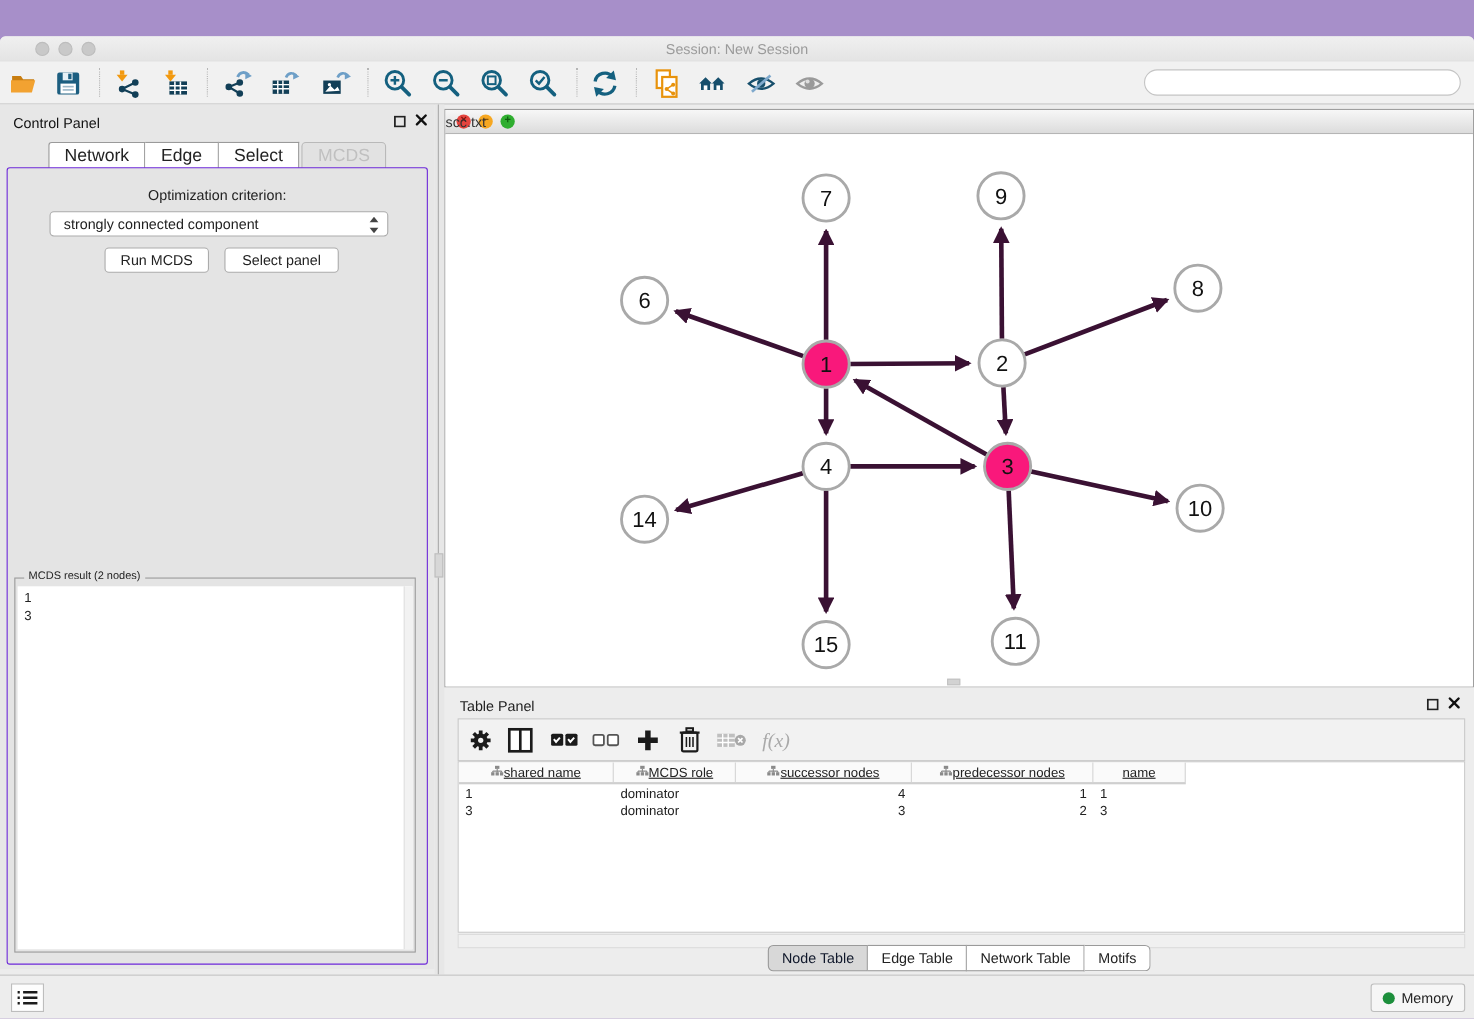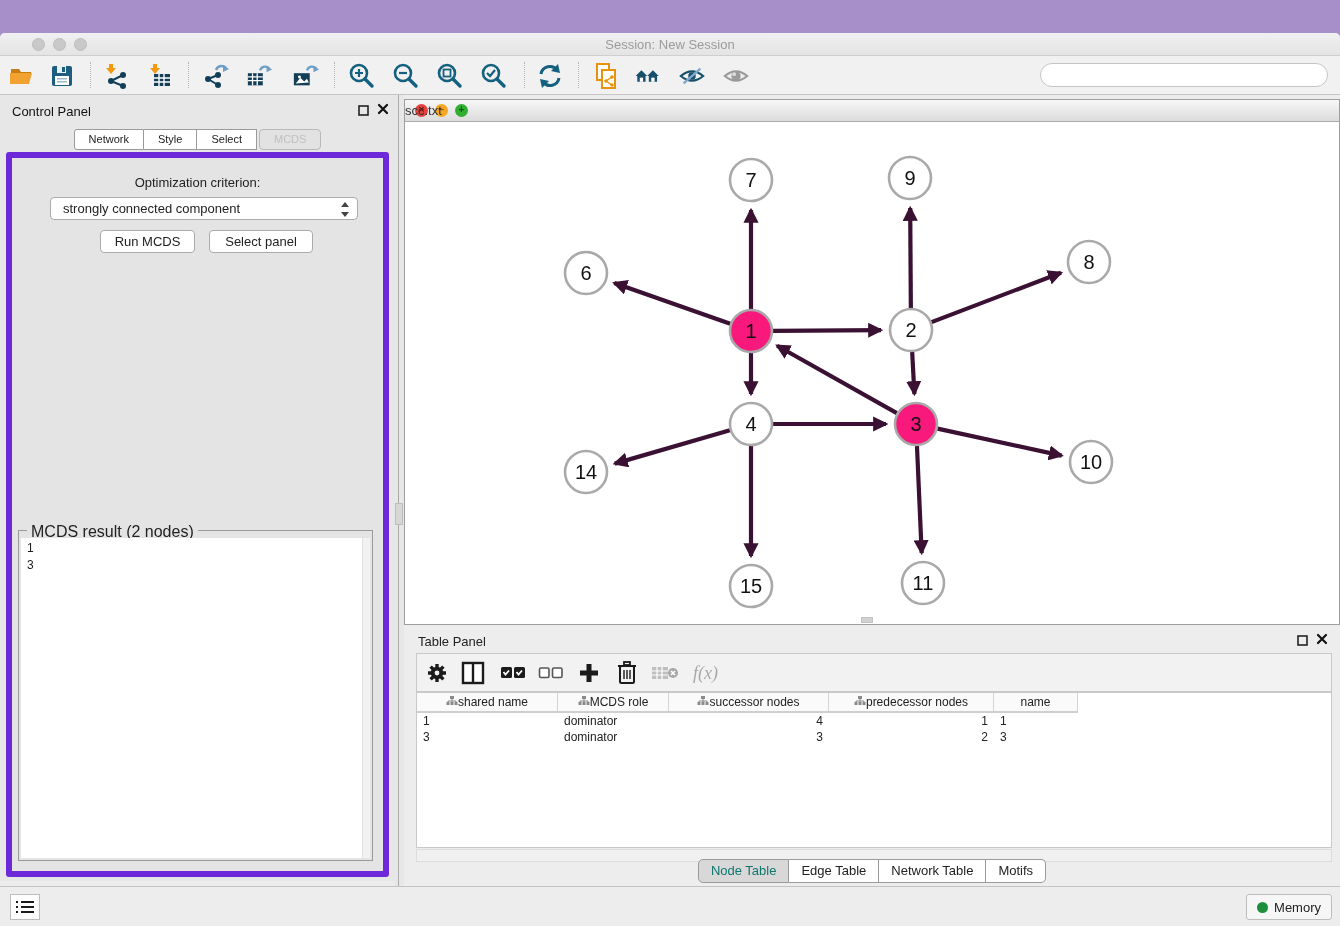--- a/index.html
+++ b/index.html
@@ -18,32 +18,32 @@
   .tb-btn { position:absolute; top:6px; width:28px; height:28px; display:flex; align-items:center; justify-content:center; }
   .tb-sep { position:absolute; top:6px; width:0; height:26px; border-left:1px dotted #b5b5b5; }
   #quick-search { position:absolute; right:12px; top:7px; width:288px; height:24px; background:#fff; border:1px solid #c4c4c4; border-radius:12px; padding:0 8px 0 26px; font-size:12px; outline:none; }
   #search-glyph { position:absolute; right:276px; top:11px; pointer-events:none; }
 
   
   #control-panel { position:absolute; left:0; top:62px; width:395px; bottom:45px; background:#e7e7e7; }
   #cp-header { position:absolute; left:0; top:0; width:100%; height:30px; }
   #cp-title { position:absolute; left:12px; top:9px; font-size:13px; color:#111; }
   #cp-tabs { position:absolute; left:0; top:34px; width:100%; text-align:center; height:24px; }
-  .cp-tab { display:inline-block; padding:3px 14px 4px; background:#fff; border:1px solid #9a9a9a; border-left-width:0; font-size:11px; vertical-align:top; }
+  .cp-tab { display:inline-block; padding:3px 14px 4px; background:#fff; border:1px solid #9a9a9a; border-left-width:0; font-size:16px; vertical-align:top; }
   .cp-tab.first { border-left-width:1px; border-top-left-radius:3px; border-bottom-left-radius:3px; }
   .cp-tab.selected { background:#e2e2e2; border:1px solid #b9b9b9; color:#c0c0c0; border-radius:4px; margin-left:2px; }
-  #cp-body { position:absolute; left:6px; right:6px; top:57px; bottom:4px; background:#e4e4e4; border:6px solid #6d28d9; border-radius:3px; }
+  #cp-body { position:absolute; left:6px; right:6px; top:57px; bottom:4px; background:#e4e4e4; border:1px solid #6d28d9; border-radius:3px; }
   #opt-label { position:absolute; width:100%; text-align:center; top:17px; font-size:13px; }
   #opt-select { position:absolute; left:38px; top:39px; width:308px; height:23px; background:#fff; border:1px solid #ababab; border-radius:4px; padding:3px 24px 0 12px; font-size:13px; }
   #opt-stepper { position:absolute; right:7px; top:4px; }
   .cp-btn { position:absolute; top:72px; height:23px; background:#fff; border:1px solid #ababab; border-radius:4px; font-size:13px; text-align:center; padding-top:3px; }
   #run-btn { left:88px; width:95px; }
   #closepanel-btn { left:197px; width:104px; }
   #result-group { position:absolute; left:6px; right:10px; top:372px; bottom:10px; border:1px solid #9a9a9a; }
-  #result-label { position:absolute; left:8px; top:-8px; background:#e4e4e4; padding:0 4px; font-size:16px; }
+  #result-label { position:absolute; left:8px; top:-8px; background:#e4e4e4; padding:0 4px; font-size:10px; }
   #result-area { position:absolute; left:2px; right:2px; top:7px; bottom:2px; background:#fff; font-size:12px; line-height:17px; padding:2px 0 0 6px; }
   #result-scroll { position:absolute; right:0; top:0; width:8px; height:100%; background:#f2f2f2; border-left:1px solid #e0e0e0; }
 
   
   #v-divider { position:absolute; left:395px; top:62px; width:9px; bottom:40px; background:#e7e7e7; }
   #v-divider .line { position:absolute; left:3px; top:0; width:1px; height:100%; background:#aaaaaa; }
   #v-divider .grip { position:absolute; left:0; top:408px; width:8px; height:22px; background:#d7d7d7; border:1px solid #bdbdbd; }
 
   
   #net-window { position:absolute; left:404px; top:66px; width:936px; height:526px; background:#fff; border:1px solid #9e9e9e; }
@@ -53,28 +53,28 @@
   #net-canvas { position:absolute; left:0; top:22px; width:934px; height:502px; background:#fff; }
   #net-grip { position:absolute; left:456px; bottom:1px; width:12px; height:6px; background:#d2d2d2; border:1px solid #c2c2c2; }
 
   
   #table-panel { position:absolute; left:404px; top:592px; width:936px; bottom:40px; background:#ededed; }
   #tp-title { position:absolute; left:14px; top:9px; font-size:13px; }
   #tp-toolbar { position:absolute; left:12px; right:8px; top:28px; height:39px; background:#f2f2f2; border:1px solid #c9c9c9; }
   .tp-btn { position:absolute; top:5px; width:28px; height:28px; display:flex; align-items:center; justify-content:center; }
   #tp-table { position:absolute; left:12px; right:8px; top:67px; bottom:38px; background:#fff; border:1px solid #c9c9c9; overflow:hidden; }
   #tp-headrow { display:flex; height:20px; border-bottom:2px solid #cfcfcf; background:#fafafa; width:661px; }
-  .th { display:flex; align-items:center; justify-content:center; gap:0; border-right:1px solid #d4d4d4; font-size:12px; color:#222; }
+  .th { display:flex; align-items:center; justify-content:center; gap:0; border-right:1px solid #d4d4d4; font-size:12px; color:#222;text-decoration:underline; }
   .tr { display:flex; height:16px; font-size:12px; }
   .td { padding:1px 6px 0; }
   .num { text-align:right; }
   #tp-hscroll { position:absolute; left:12px; right:8px; bottom:24px; height:13px; background:#f0f0f0; border:1px solid #dcdcdc; }
   #tp-tabs { position:absolute; width:100%; bottom:3px; text-align:center; }
   .tp-tab { display:inline-block; padding:3px 12px 4px; background:#fff; border:1px solid #9a9a9a; border-left-width:0; font-size:13px; }
-  .tp-tab.first { border-left-width:1px; border-top-left-radius:5px; border-bottom-left-radius:5px; background:#d8d8d8; color:#0f766e; }
+  .tp-tab.first { border-left-width:1px; border-top-left-radius:5px; border-bottom-left-radius:5px; background:#d8d8d8; color:#0f172a; }
   .tp-tab.last { border-top-right-radius:5px; border-bottom-right-radius:5px; }
 
   
   #status-bar { position:absolute; left:0; bottom:0; width:100%; height:40px; background:#ededed; border-top:1px solid #c4c4c4; }
   #list-btn { position:absolute; left:10px; top:7px; width:30px; height:26px; background:#fdfdfd; border:1px solid #bdbdbd; display:flex; align-items:center; justify-content:center; }
   #memory-btn { position:absolute; right:8px; top:7px; height:26px; background:#f6f6f6; border:1px solid #bdbdbd; border-radius:3px; display:flex; align-items:center; gap:6px; padding:0 10px; font-size:13px; }
   #memory-dot { width:11px; height:11px; border-radius:50%; background:#1d8f3c; }
 </style>
 </head>
 <body>
@@ -240,21 +240,21 @@
             <rect x="1" y="1" width="9" height="9" fill="none" stroke="#222" stroke-width="1.6"></rect>
           </svg>
       </span>
       <span class="abs" style="left:377px; top:8px;">
         <svg width="12" height="12" viewBox="0 0 12 12">
             <path d="M2,2 L10,10 M10,2 L2,10" stroke="#111" stroke-width="2.2" stroke-linecap="round"></path>
           </svg>
       </span>
     </div>
     <div id="cp-tabs">
-      <span class="cp-tab first">Network</span><span class="cp-tab">Style</span><span class="cp-tab">Select</span><span class="cp-tab selected">MCDS</span>
+      <span class="cp-tab first">Network</span><span class="cp-tab">Edge</span><span class="cp-tab">Select</span><span class="cp-tab selected">MCDS</span>
     </div>
     <div id="cp-body">
       <div id="opt-label">Optimization criterion:</div>
       <div id="opt-select">
         <span>strongly connected component</span>
         <span id="opt-stepper">
           <svg width="10" height="15" viewBox="0 0 10 15">
               <path d="M5,0 L9,5 H1 z" fill="#444"></path>
               <path d="M5,15 L1,10 H9 z" fill="#444"></path>
             </svg>

